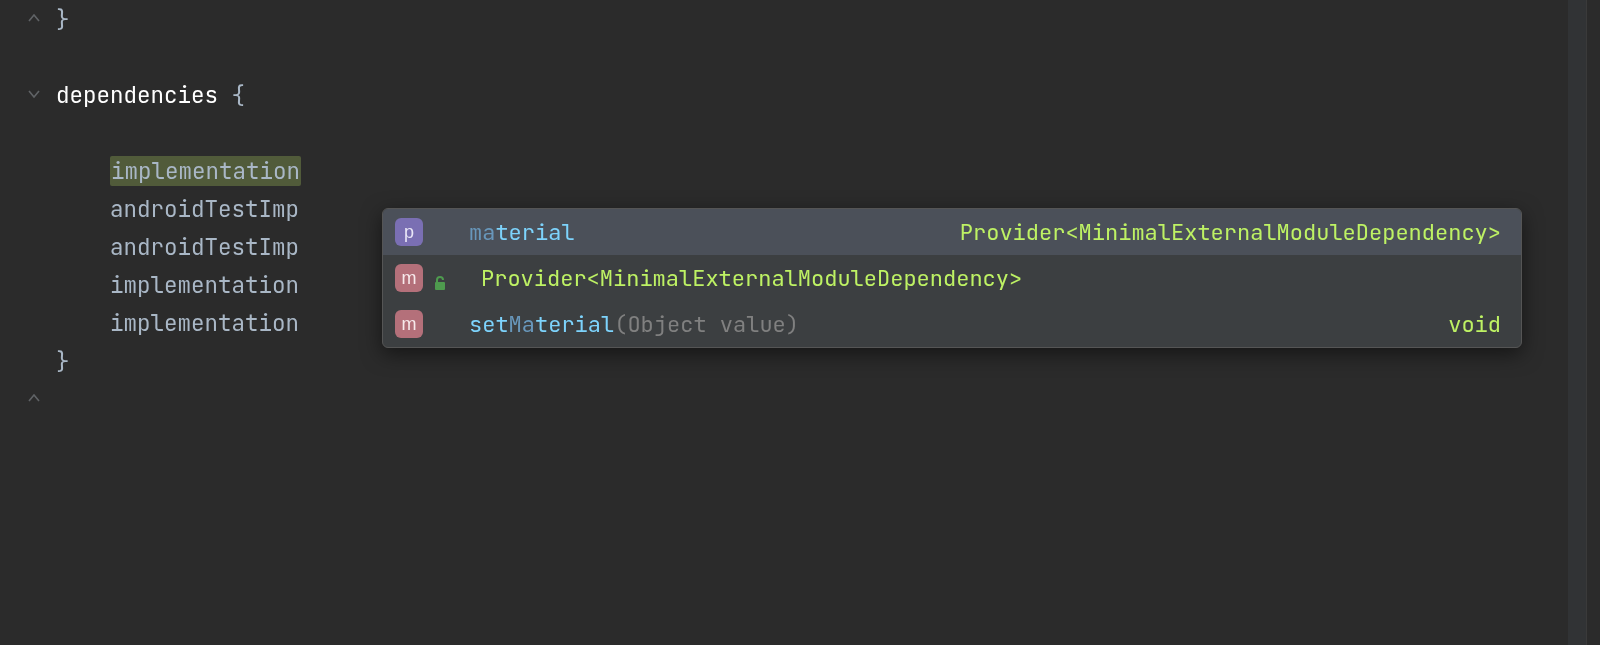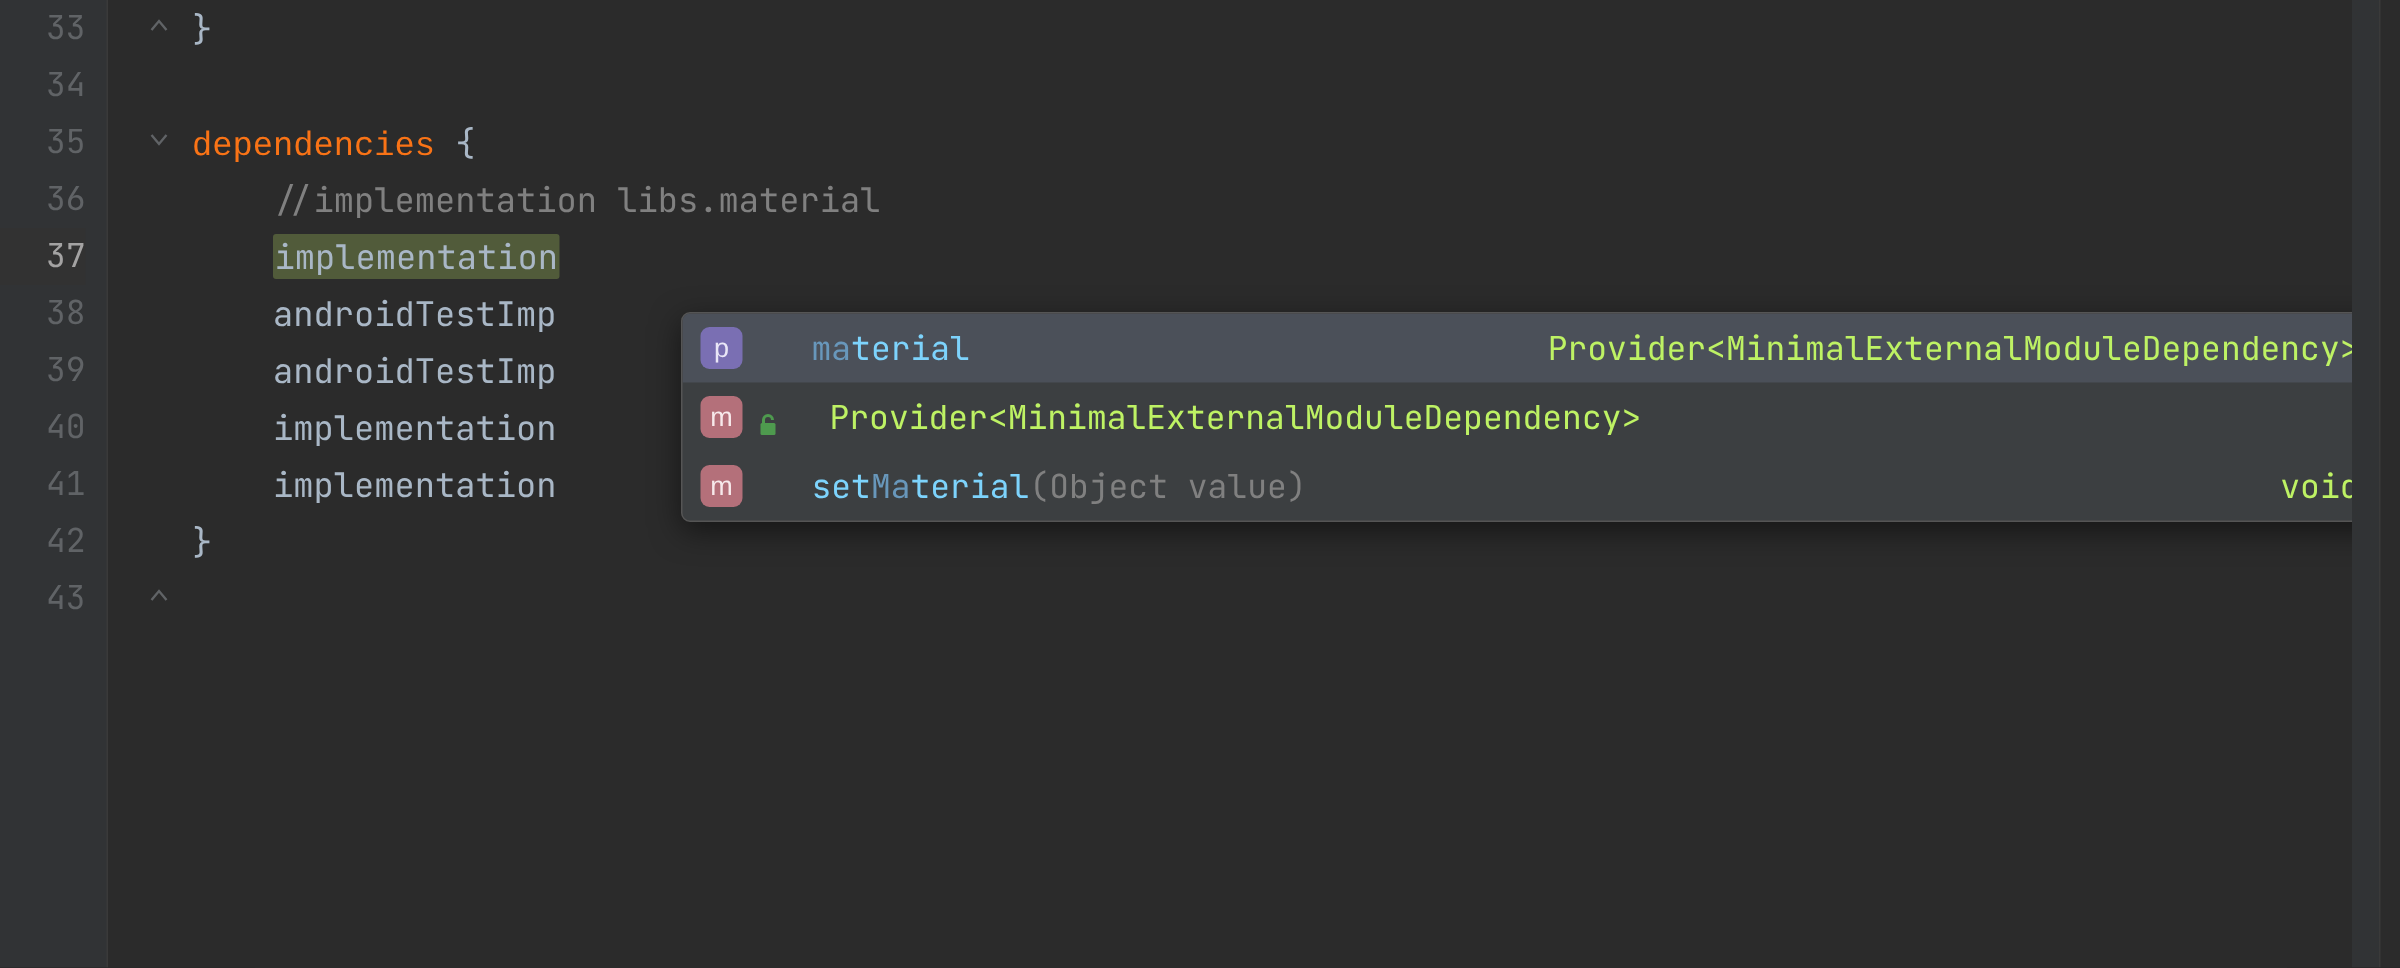--- a/index.html
+++ b/index.html
@@ -63,21 +63,21 @@
   .line {
     height: 38px;
     line-height: 38px;
     white-space: pre;
     padding-left: 56px;
     font-size: 22.5px;
   }
   .line.active-line {
     background: #323232;
   }
-  .tok-keyword   { color: #f97316; font-family: Liberation Mono, monospace; }
+  .tok-keyword   { color: #ffffff; }
   .tok-ident     { color: #a9b7c6; }
   .tok-member    { color: #a9b7c6; }
   .tok-comment   { color: #808080; }
   .tok-punc      { color: #a9b7c6; }
   .tok-sel-bg    { background: #515b3a; padding: 0 1px; border-radius: 2px; }
 
   
   .popup {
     position: absolute;
     left: 382px;
@@ -176,51 +176,38 @@
     width: 18px;
     height: 100%;
     background: #313335;
   }
 </style>
 </head>
 <body>
 
 <div class="editor-root">
 
-  <div class="gutter" id="gutter">
-      <div class="ln">33</div>
-      <div class="ln">34</div>
-      <div class="ln">35</div>
-      <div class="ln">36</div>
-      <div class="ln active">37</div>
-      <div class="ln">38</div>
-      <div class="ln">39</div>
-      <div class="ln">40</div>
-      <div class="ln">41</div>
-      <div class="ln">42</div>
-      <div class="ln">43</div>
-    </div>
 
   <div class="code-area">
     <div class="fold-gutter" id="fold-gutter">
         <div class="fold-mark" style="top: 11px;"><svg width="12" height="12" viewBox="0 0 12 12">
             <path d="M1 9 L6 3 L11 9" fill="none" stroke="#606366" stroke-width="1.6"></path>
           </svg></div>
         <div class="fold-mark" style="top: 87px;"><svg width="12" height="12" viewBox="0 0 12 12">
             <path d="M1 3 L6 9 L11 3" fill="none" stroke="#606366" stroke-width="1.6"></path>
           </svg></div>
         <div class="fold-mark" style="top: 391px;"><svg width="12" height="12" viewBox="0 0 12 12">
             <path d="M1 9 L6 3 L11 9" fill="none" stroke="#606366" stroke-width="1.6"></path>
           </svg></div>
       </div>
     <div id="code-lines">
         <div class="line"><span></span><span class="tok-punc">}</span></div>
         <div class="line"><span></span></div>
         <div class="line"><span></span><span class="tok-keyword">dependencies</span><span class="tok-punc"> {</span></div>
-        <div class="line"><span>    </span><span class="tok-comment">//implementation libs.material</span></div>
+        <div class="line"><span>    </span></div>
         <div class="line"><span>    </span><span class="tok-ident tok-sel-bg">implementation</span></div>
         <div class="line"><span>    </span><span class="tok-ident">androidTestImp</span></div>
         <div class="line"><span>    </span><span class="tok-ident">androidTestImp</span></div>
         <div class="line"><span>    </span><span class="tok-ident">implementation</span></div>
         <div class="line"><span>    </span><span class="tok-ident">implementation</span></div>
         <div class="line"><span></span><span class="tok-punc">}</span></div>
       </div>
 
     <div class="popup">
       <div id="popup-items">

